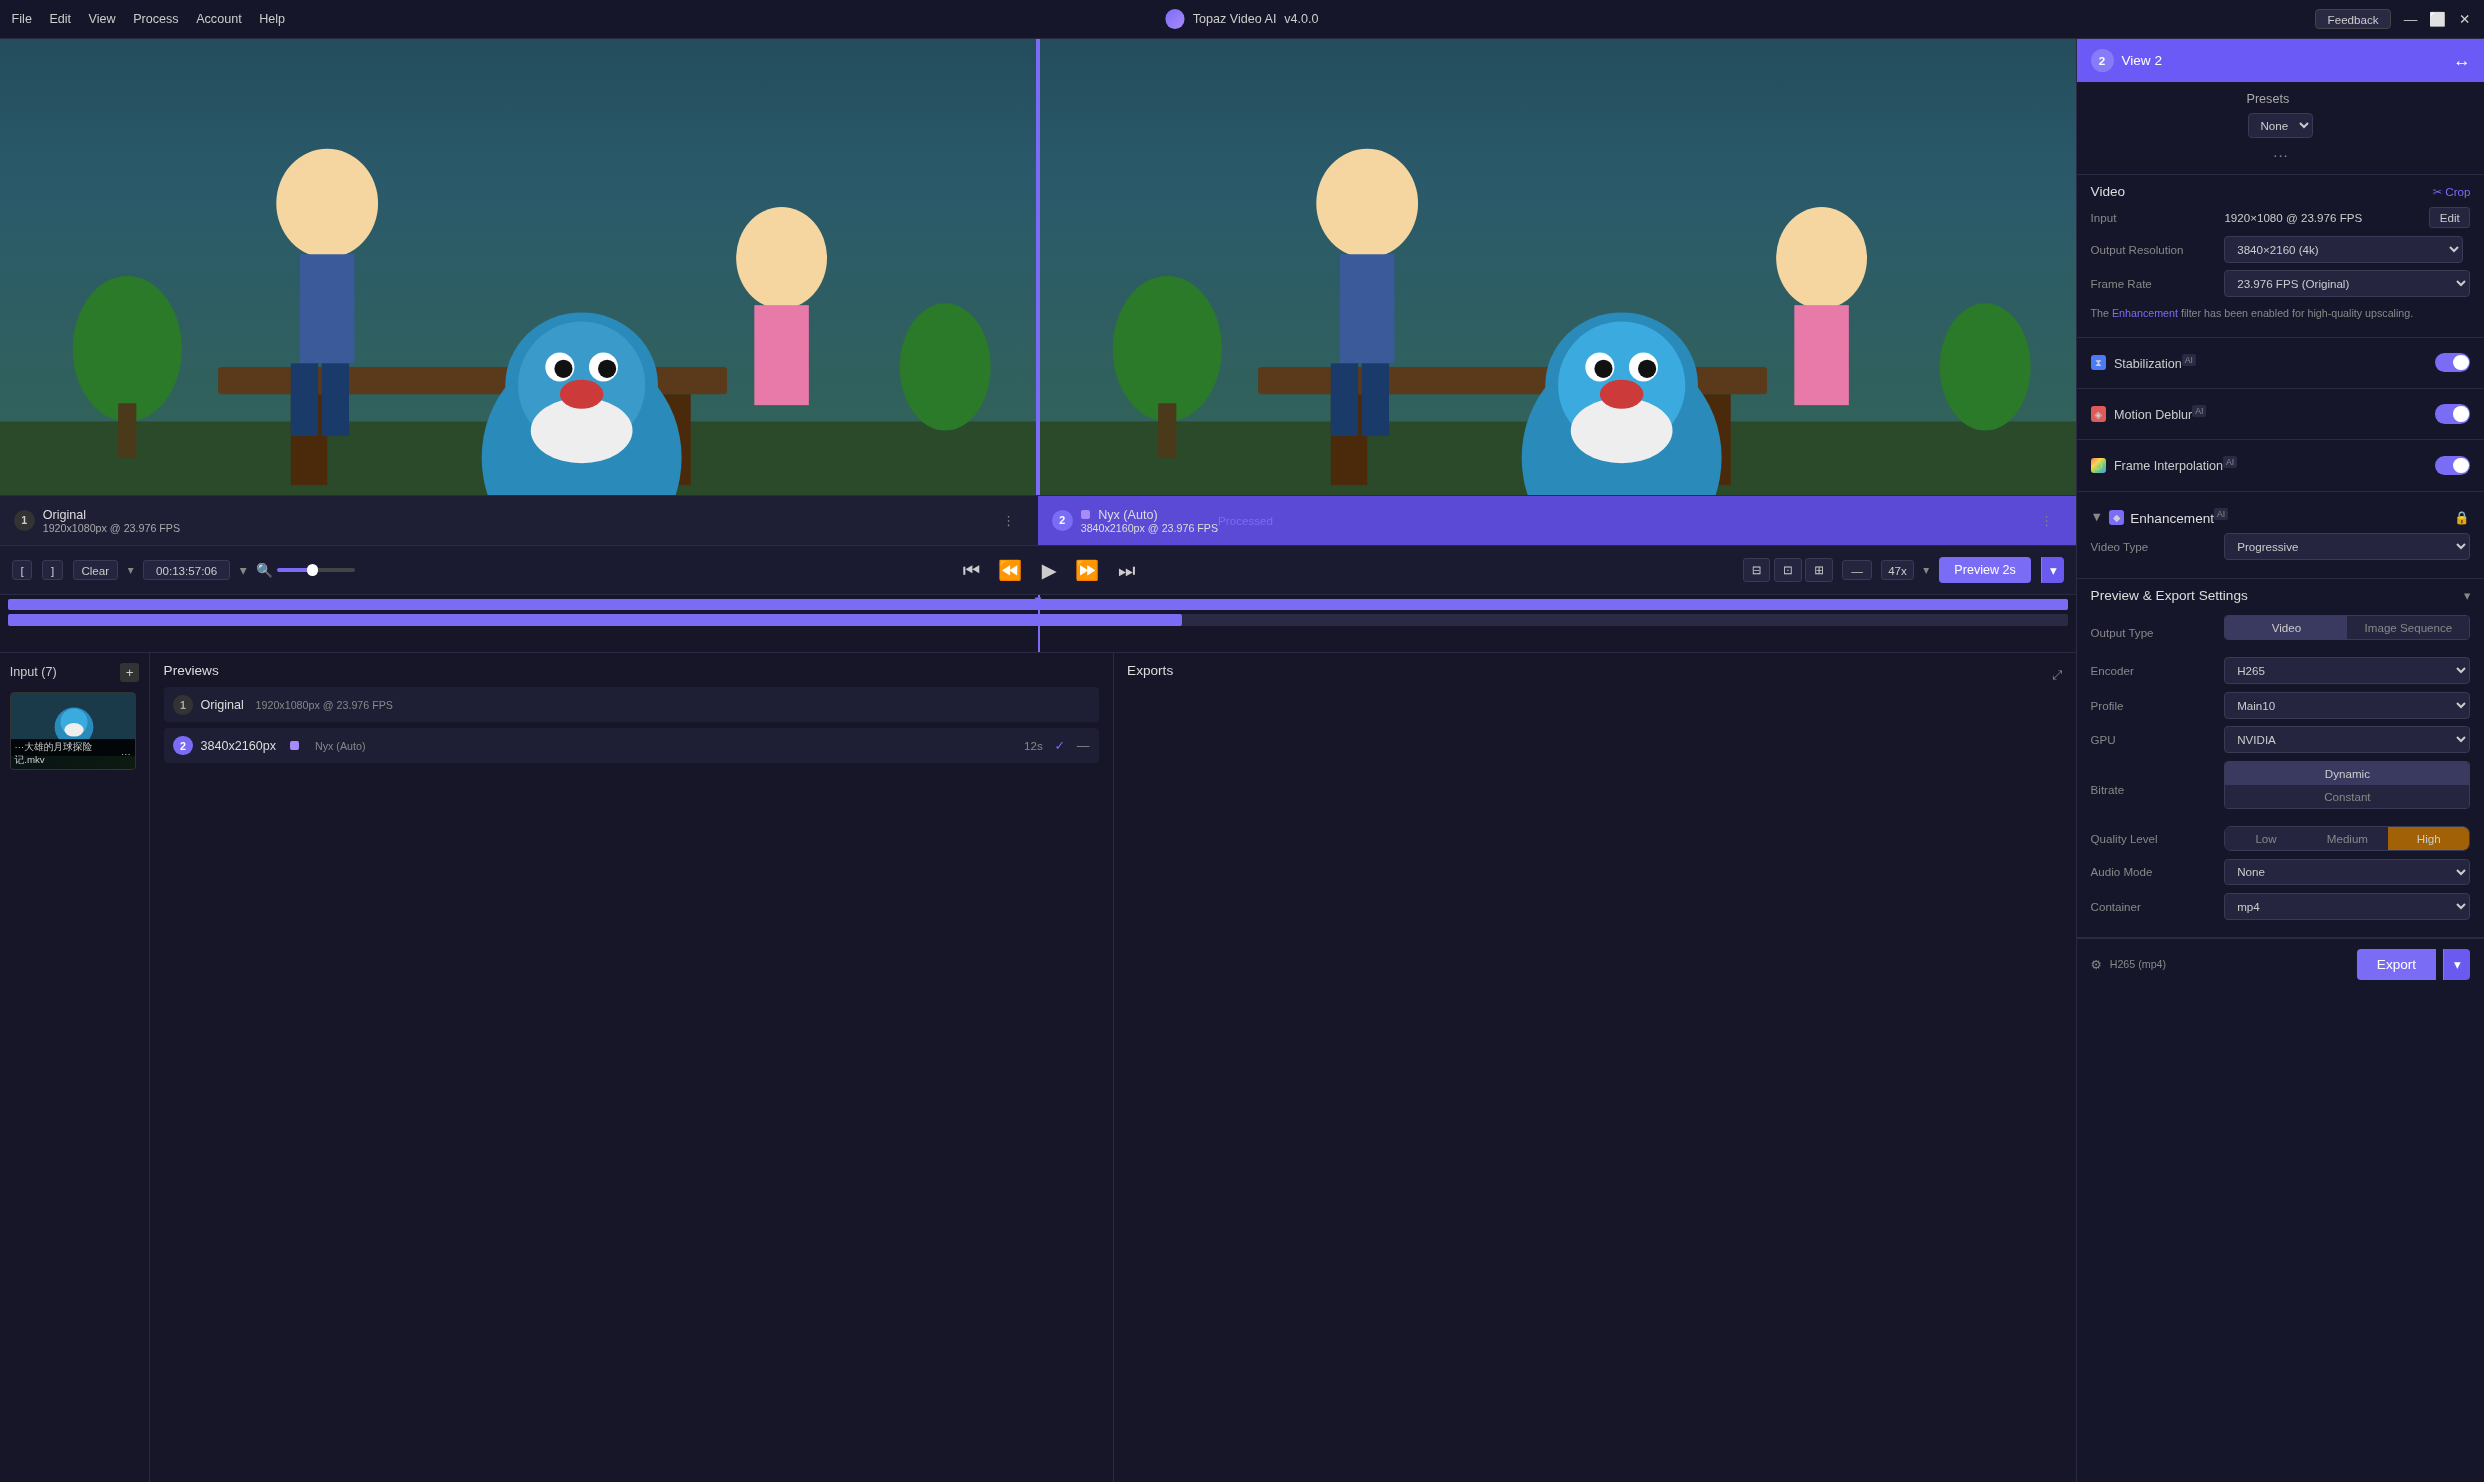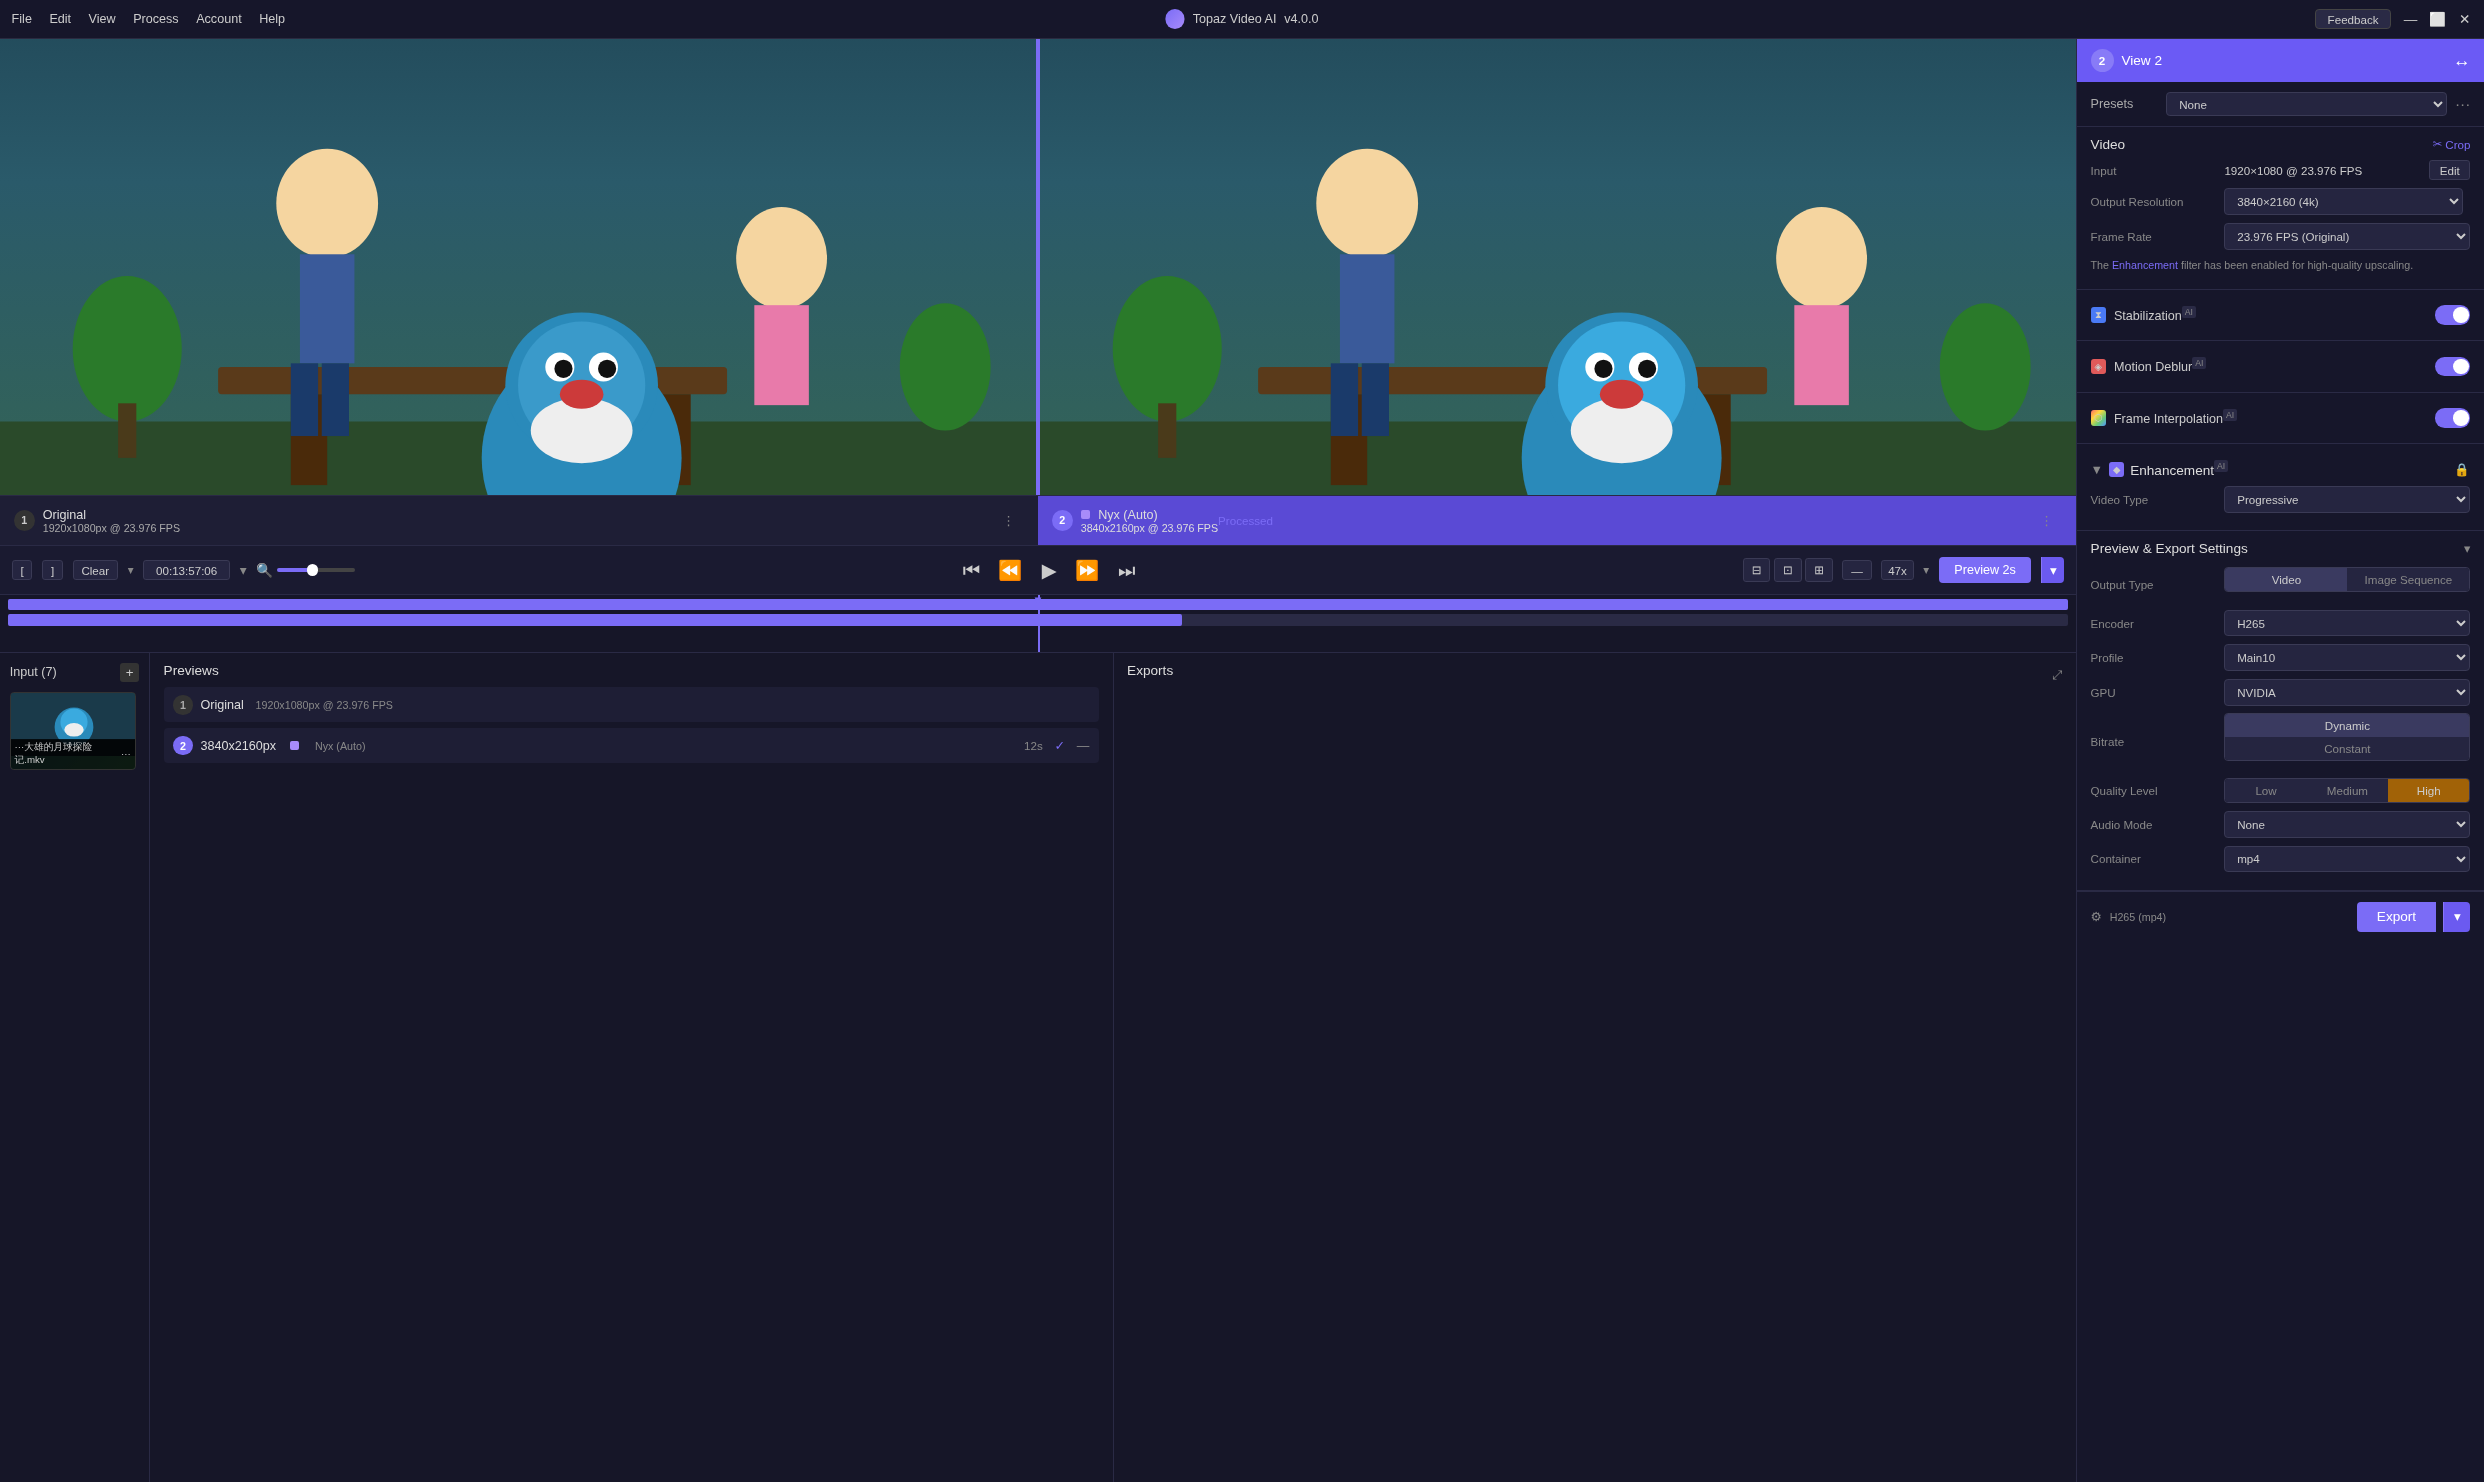--- a/index.html
+++ b/index.html
@@ -393,20 +393,21 @@
     .view-title { color: white; font-size: 13.6px; flex: 1; }
     .view-expand { color: white; font-size: 17.5px; cursor: pointer; }
 
     
     .presets-row {
       display: flex;
       align-items: center;
       padding: 9.7px 13.6px;
       gap: 7.8px;
       border-bottom: 1px solid #2a2a45;
+      flex-direction: column;
     }
     .presets-label { font-size: 12.6px; color: #aaa; width: 68px; }
     .presets-select {
       flex: 1;
       background: #252540;
       border: 1px solid #3a3a55;
       color: #ccc;
       padding: 3.9px 7.8px;
       border-radius: 3.9px;
       font-size: 11.6px;
@@ -1034,21 +1035,21 @@
       <div class="field-row">
         <span class="field-label">Bitrate</span>
         <div class="bitrate-row" style="flex:1;">
           <button class="bitrate-btn active">Dynamic</button>
           <button class="bitrate-btn">Constant</button>
         </div>
       </div>
 
       <div class="field-row">
         <span class="field-label">Quality Level</span>
-        <div class="quality-row" style="flex:1;">
+        <div class="quality-row" style="flex:1;border-radius:7px;">
           <button class="quality-btn">Low</button>
           <button class="quality-btn">Medium</button>
           <button class="quality-btn active">High</button>
         </div>
       </div>
 
       <div class="field-row">
         <span class="field-label">Audio Mode</span>
         <select class="field-select">
           <option>None</option>

